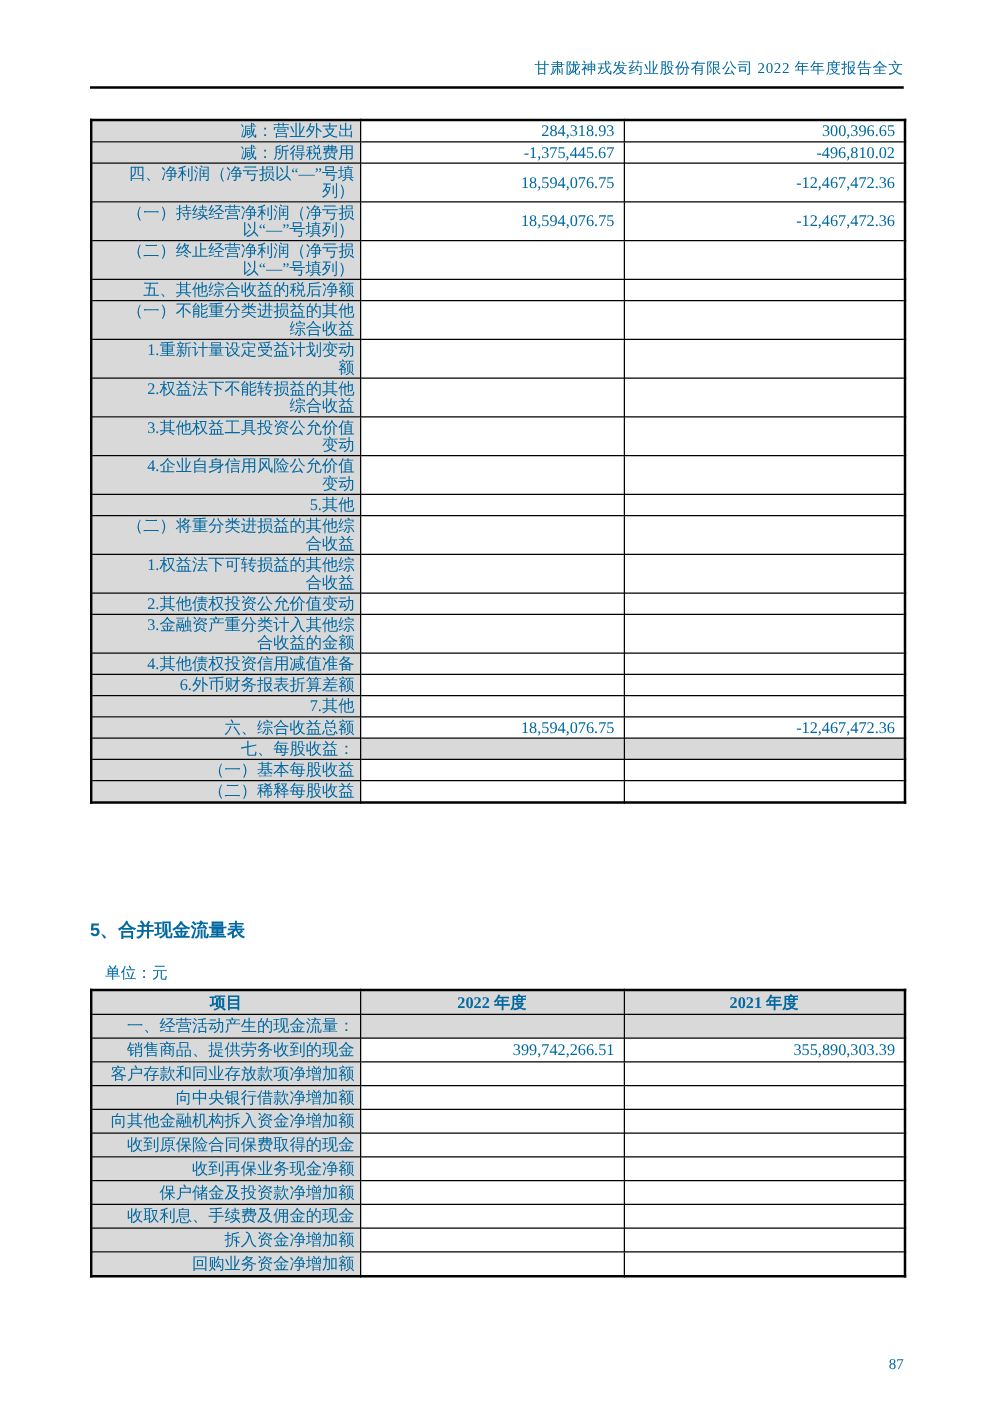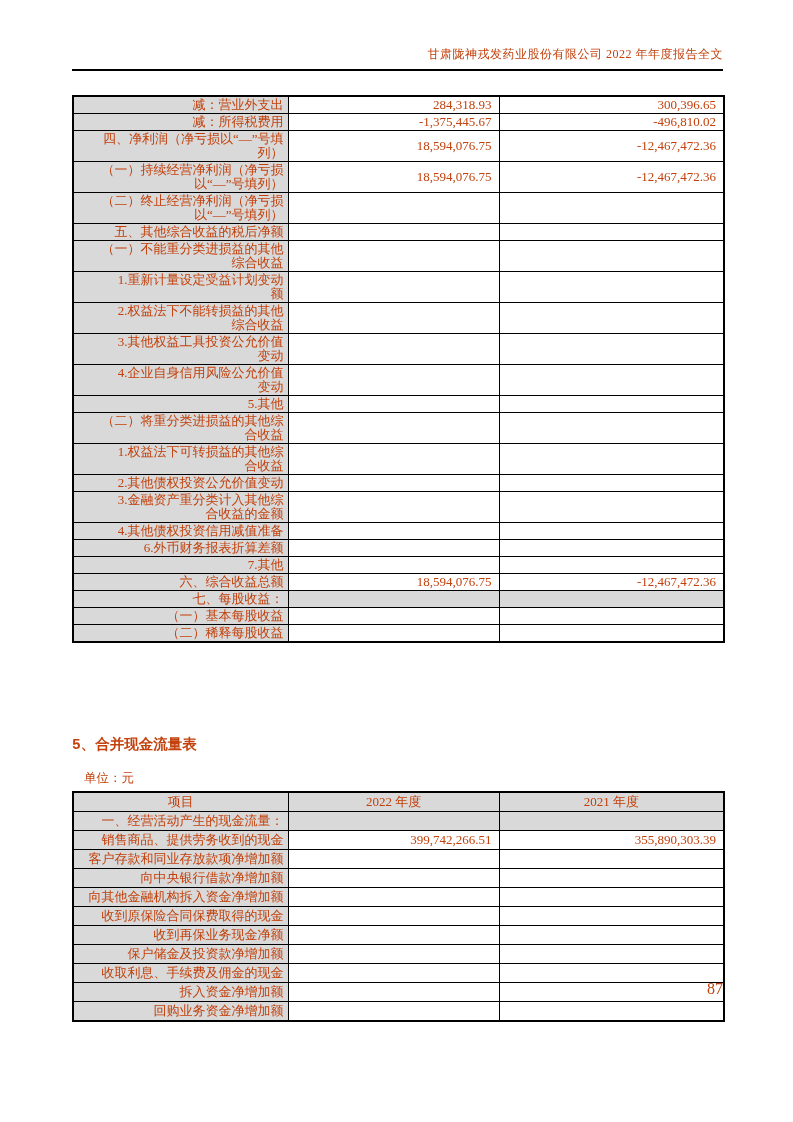--- a/index.html
+++ b/index.html
@@ -1,18 +1,18 @@
 <!DOCTYPE html>
 <html><head>
 <meta charset="utf-8">
 <style>
   html,body { margin:0; padding:0; background:#ffffff; }
   .page {
     position:relative; width:793px; height:1122px; background:#ffffff;
-    font-family:"Liberation Serif","DejaVu Serif",serif; color:#c2410c;
+    font-family:"Liberation Serif","DejaVu Serif",serif; color:#0369a1;
     overflow:hidden;
   }
   .doc-header {
     position:absolute; left:72px; top:47px; width:651px;
     text-align:right; font-size:12px; line-height:14px; letter-spacing:0.5px;
   }
   .header-rule {
     position:absolute; left:72px; top:69px; width:651px; height:2px; background:#000;
   }
   table.tbl {
@@ -20,35 +20,35 @@
     border:2px solid #000;
   }
   table.tbl td, table.tbl th {
     border:1px solid #000; font-size:13px; vertical-align:middle;
     overflow:hidden; word-break:break-all;
   }
   .tbl1 { position:absolute; left:72px; top:95px; }
   .tbl1 td { padding:1px 4px; line-height:14px; }
   .tbl2 { position:absolute; left:72px; top:791px; }
   .tbl2 td, .tbl2 th { padding:2px 4px; line-height:14px; }
-  .tbl2 th { background:#d9d9d9; text-align:center; font-weight:normal; }
+  .tbl2 th { background:#d9d9d9; text-align:center; font-weight:bold; }
   .label-cell { background:#d9d9d9; text-align:right; }
   .num-cell  { text-align:right; padding-right:7px !important; }
   .shaded    { background:#d9d9d9; }
   .section-title {
     position:absolute; left:72px; top:735px; font-size:14.5px; font-weight:bold;
-    font-family:Liberation Mono, monospace;
+    font-family:Liberation Sans, sans-serif;
   }
   .unit-label {
     position:absolute; left:84px; top:770px; width:651px;
     font-size:12.5px;
   }
   .page-number {
-    position:absolute; left:72px; top:980px; width:651px;
-    text-align:right; font-size:16px;
+    position:absolute; left:72px; top:1084px; width:651px;
+    text-align:right; font-size:12px;
   }
 </style>
 </head>
 <body>
 
 <div class="page">
 
   <div class="doc-header">甘肃陇神戎发药业股份有限公司 2022 年年度报告全文</div>
   <div class="header-rule"></div>
 

